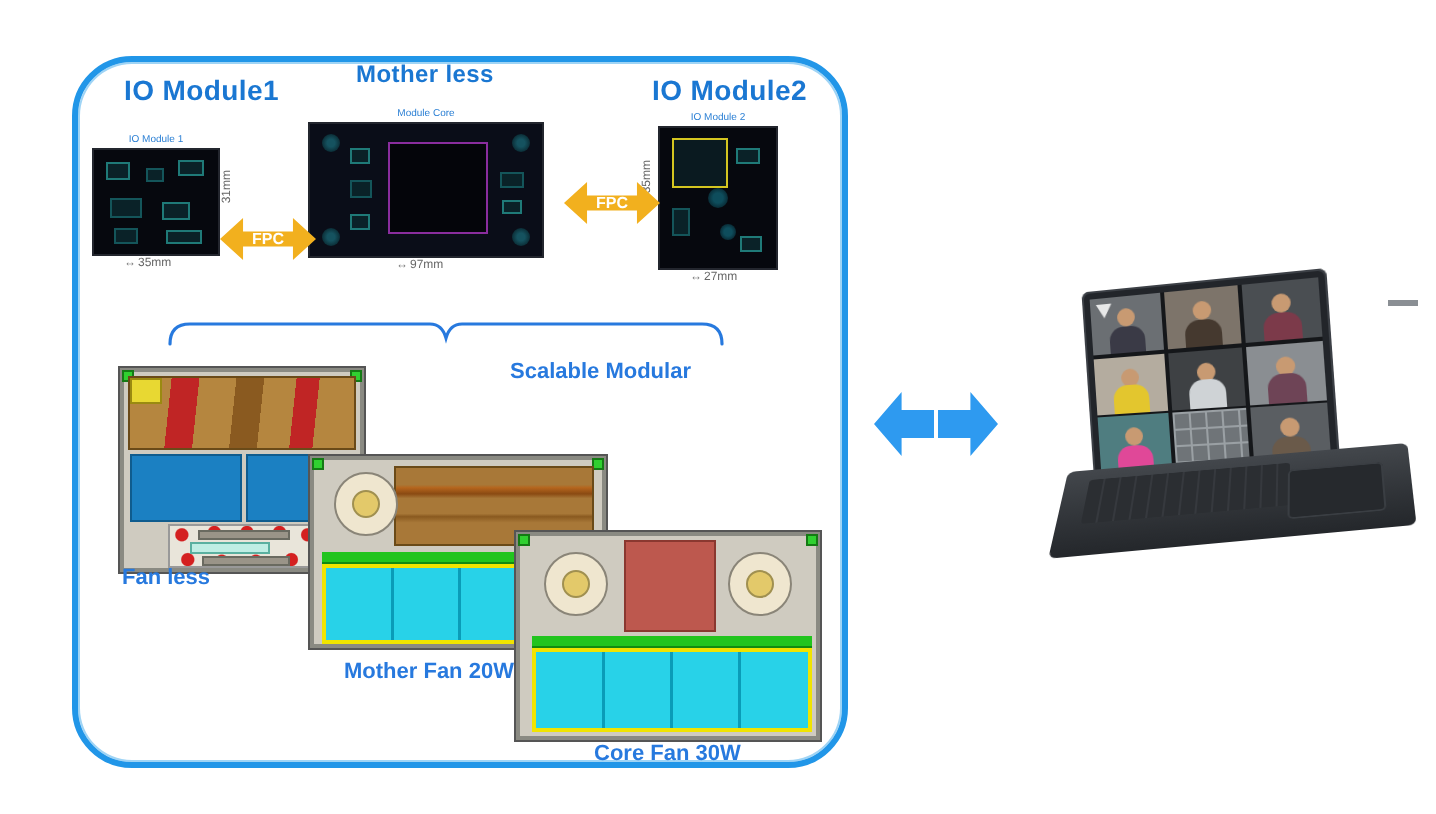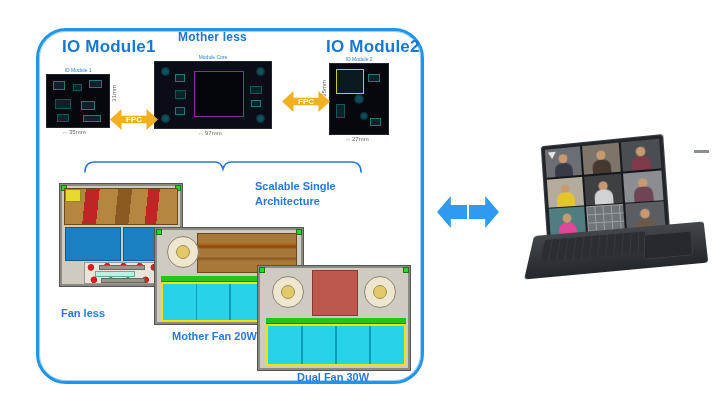--- a/index.html
+++ b/index.html
@@ -4,21 +4,21 @@
 <style>
   * { margin:0; padding:0; box-sizing:border-box; }
   body { background:#fff; font-family:"Liberation Sans", sans-serif; }
   .canvas { position:relative; width:718px; height:407px; background:#ffffff; overflow:hidden; }
 
   
   .panel { position:absolute; left:36px; top:28px; width:388px; height:356px;
            border:3px solid #2196e8; border-radius:30px; background:#fff;
            box-shadow: inset 0 0 0 1px #9fd4f5; }
 
-  .blue-title { position:absolute; color:#1a77d2; font-size:17px; font-weight:600; letter-spacing:.2px; }
+  .blue-title { position:absolute; color:#1a77d2; font-size:14px; font-weight:600; letter-spacing:.2px; }
 
   
   .pcb { position:absolute; background:#06080e; box-shadow:0 0 0 1px #23262e; }
   .chip { position:absolute; border:1px solid #1f7a78; background:#0a2228; }
   .chip.dim2 { border-color:#14555a; }
   .pcb-caption { position:absolute; color:#2a7fd4; font-size:5px; text-align:center; }
   .dim { position:absolute; color:#666; font-size:6px; white-space:nowrap; display:flex; align-items:center; }
   .dim::before { content:"↔"; font-size:6px; margin-right:1px; color:#777; }
   .dim-v { position:absolute; color:#666; font-size:6px; writing-mode:vertical-rl; transform:rotate(180deg); }
   .mb-core { position:absolute; left:34%; top:13%; width:43%; height:70%; background:#04050a; border:1px solid #8a2d9e; }
@@ -170,59 +170,58 @@
   </div>
   <div class="fpc" style="left:282px; top:91px;">
     <span>FPC</span>
   </div>
 
   <svg style="position:absolute; left:84px; top:156px;" width="278" height="20" viewBox="0 0 278 20">
     <path d="M1,16 Q1,6 11,6 L131,6 Q137,6 139,13 Q141,6 147,6 L267,6 Q277,6 277,16" fill="none" stroke="#2779de" stroke-width="1.6" stroke-linecap="round"></path>
   </svg>
 
   <div class="arch-label">
-    <div>Scalable Single</div>
-    <div>Architecture</div>
+    <div>Scalable Modular</div>
   </div>
 
   <div class="chassis" style="left:60px; top:184px; width:122px; height:102px;">
     <div class="corner" style="left:-1px; top:-1px;"></div>
     <div class="corner" style="right:-1px; top:-1px;"></div>
     <div class="tan-board" style="left:2px; top:2px; width:114px; height:37px;"></div>
     <div class="yellow-block" style="left:3px; top:3px; width:16px; height:13px;"></div>
     <div class="blue-batt" style="left:3px; top:41px; width:56px; height:34px;"></div>
     <div class="blue-batt" style="left:61px; top:41px; width:55px; height:34px;"></div>
     <div class="speaker-zone" style="left:22px; top:76px; width:76px; height:22px;">
       <div class="spk-bar" style="left:14px; top:2px; width:46px; height:5px;"></div>
       <div class="spk-cyan" style="left:10px; top:8px; width:40px; height:6px;"></div>
       <div class="spk-bar" style="left:16px; top:15px; width:44px; height:5px;"></div>
     </div>
   </div>
-  <div class="layout-label" style="left:61px; top:307px;">Fan less</div>
+  <div class="layout-label" style="left:61px; top:283px;">Fan less</div>
 
   <div class="chassis" style="left:155px; top:228px; width:148px; height:96px;">
     <div class="corner" style="left:-1px; top:-1px;"></div>
     <div class="corner" style="right:-1px; top:-1px;"></div>
     <div class="brown-board" style="left:40px; top:3px; width:100px; height:40px;"></div>
     <div class="fan" style="left:10px; top:6px; width:32px; height:32px;"></div>
     <div class="green-strip" style="left:4px; top:46px; width:138px; height:6px;"></div>
     <div class="battery" style="left:4px; top:52px; width:138px; height:40px;"></div>
   </div>
   <div class="layout-label" style="left:172px; top:330px;">Mother Fan 20W</div>
 
   <div class="chassis" style="left:258px; top:266px; width:152px; height:104px;">
     <div class="corner" style="left:-1px; top:-1px;"></div>
     <div class="corner" style="right:-1px; top:-1px;"></div>
     <div class="red-center" style="left:52px; top:2px; width:46px; height:46px;"></div>
     <div class="fan" style="left:12px; top:8px; width:32px; height:32px;"></div>
     <div class="fan" style="left:104px; top:8px; width:32px; height:32px;"></div>
     <div class="green-strip" style="left:6px; top:50px; width:140px; height:6px;"></div>
     <div class="battery" style="left:6px; top:56px; width:140px; height:42px;"></div>
   </div>
-  <div class="layout-label" style="left:297px; top:371px;">Dual Fan 30W</div>
+  <div class="layout-label" style="left:297px; top:371px;">Core Fan 30W</div>
 
   <div class="blue-arrow left" style="left:437px; top:196px;"></div>
   <div class="blue-arrow right" style="left:469px; top:196px;"></div>
 
   <div class="laptop">
     <div class="hinge"></div>
     <div class="screen">
       <div class="screen-logo"></div>
       <div class="video-grid">
         <div class="tile t1">

